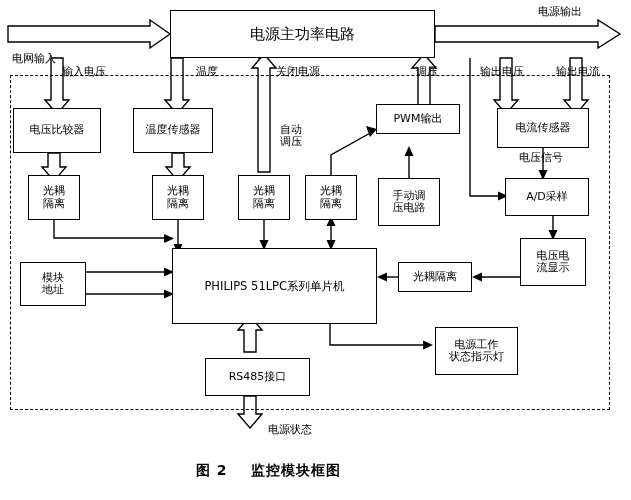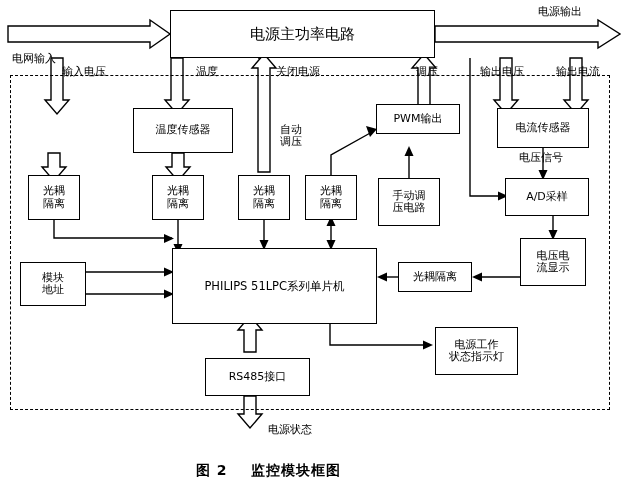--- a/index.html
+++ b/index.html
@@ -144,21 +144,22 @@
       <path d="M250,396 L256,396 L256,414 L262,414 L250,428 L238,414 L244,414 L244,396 z" fill="#fff" stroke="#000" stroke-width="1.4"></path>
 
       <path d="M455,58 L455,250 L470,250" stroke-width="1.4" opacity="0"></path>
 
     </g>
   </svg>
 
   <div class="dashed-frame" style="left:10px; top:75px; width:600px; height:335px;"></div>
 
   <div class="box" style="left:170px; top:10px; width:265px; height:48px; font-size:15px;">电源主功率电路</div>
-  <div class="box" style="left:133px; top:108px; width:100px; height:45px;">温度传感器</div>
+  <div class="box" style="left:13px; top:108px; width:88px; height:45px;">电压比较器</div>
+  <div class="box" style="left:133px; top:108px; width:80px; height:45px;">温度传感器</div>
   <div class="box" style="left:376px; top:104px; width:84px; height:30px;">PWM输出</div>
   <div class="box" style="left:497px; top:108px; width:92px; height:40px;">电流传感器</div>
 
   <div class="box" style="left:28px; top:175px; width:52px; height:45px;">光耦
 隔离</div>
   <div class="box" style="left:152px; top:175px; width:52px; height:45px;">光耦
 隔离</div>
   <div class="box" style="left:238px; top:175px; width:52px; height:45px;">光耦
 隔离</div>
   <div class="box" style="left:305px; top:175px; width:52px; height:45px;">光耦

